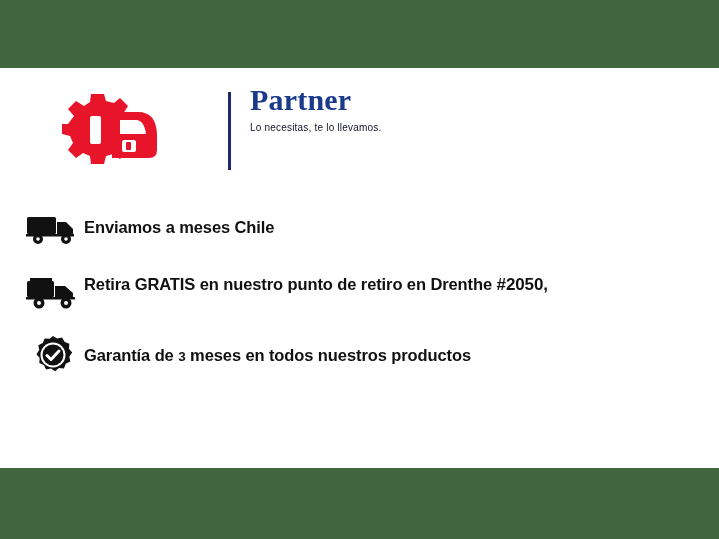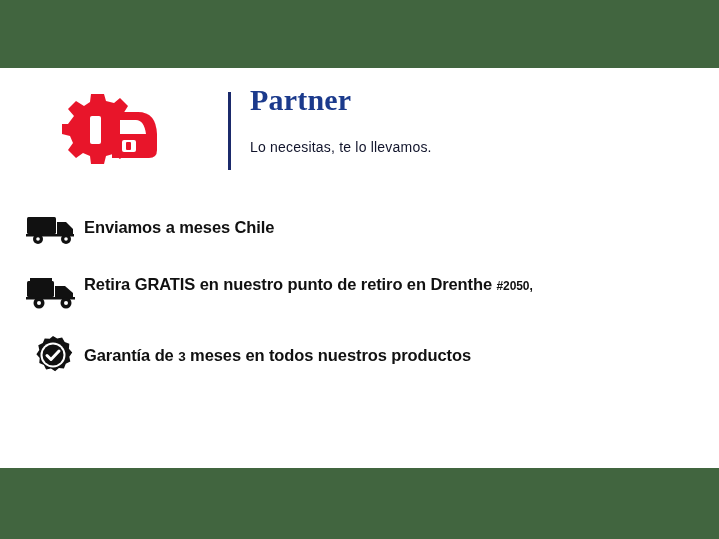--- a/index.html
+++ b/index.html
@@ -57,23 +57,23 @@
   }
   .logo-line {
     font-family: "Liberation Serif", serif;
     font-weight: bold;
     font-size: 30px;
     line-height: 31px;
     color: #1b3a8c;
     letter-spacing: 0.2px;
   }
   .logo-tagline {
-    margin-top: 24px;
+    margin-top: 7px;
     font-family: "Liberation Sans", sans-serif;
-    font-size: 14px;
+    font-size: 10px;
     color: #11142b;
     letter-spacing: 0.2px;
   }
   
   .features {
     position: absolute;
     left: 22px;
     top: 208px;
     width: 660px;
   }
@@ -99,21 +99,21 @@
     font-size: 16.5px;
     line-height: 22px;
     color: #111111;
     padding-top: 8px;
     letter-spacing: -0.1px;
   }
   .feature-text.two-line {
     padding-top: 1px;
   }
   .sm {
-    font-size: 12px;
+    font-size: 17px;
   }
   .sm2 {
     font-size: 13.5px;
   }
 </style>
 </head>
 <body>
 
 <div class="canvas">
   <div class="white-panel"></div>

